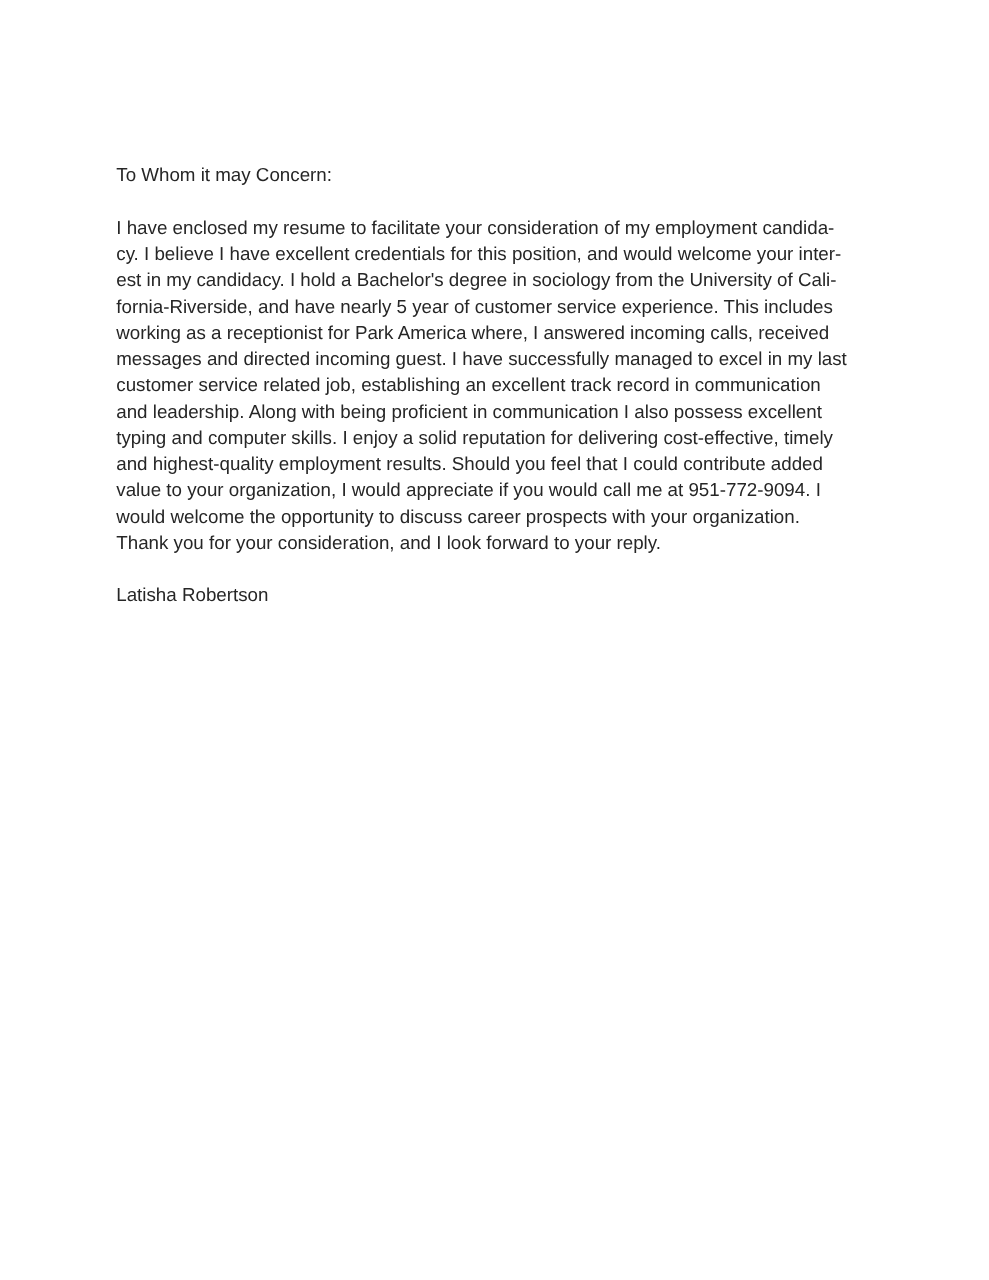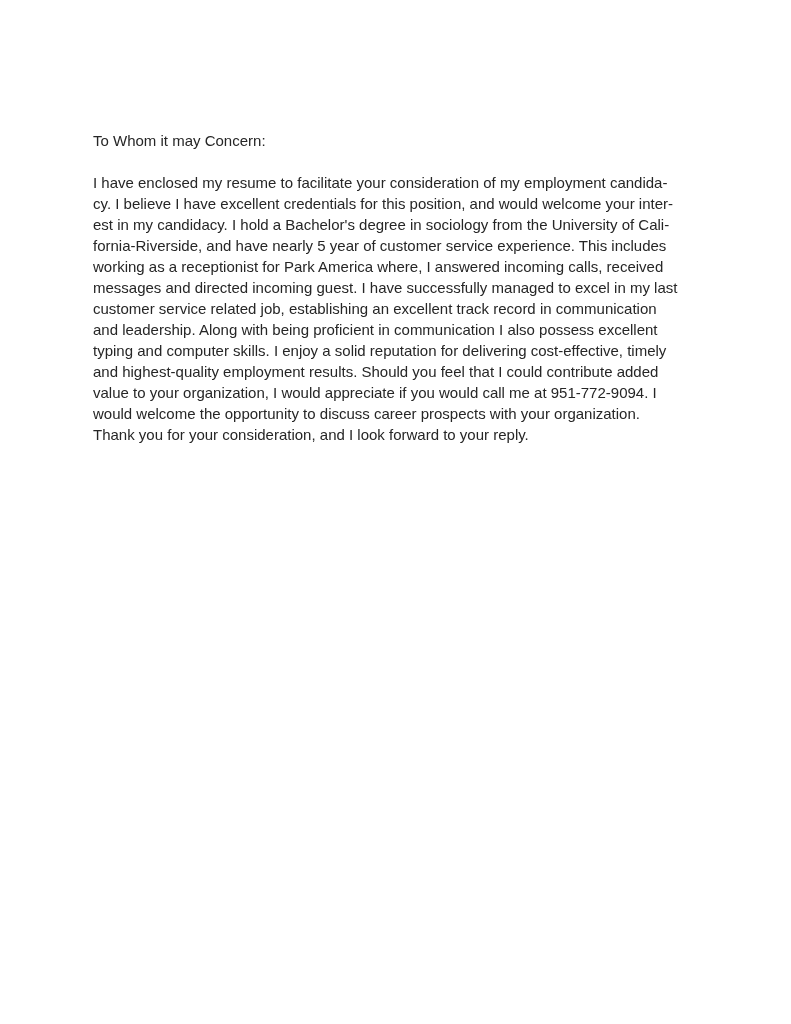--- a/index.html
+++ b/index.html
@@ -41,14 +41,15 @@
 fornia-Riverside, and have nearly 5 year of customer service experience. This includes
 working as a receptionist for Park America where, I answered incoming calls, received
 messages and directed incoming guest. I have successfully managed to excel in my last
 customer service related job, establishing an excellent track record in communication
 and leadership. Along with being proficient in communication I also possess excellent
 typing and computer skills. I enjoy a solid reputation for delivering cost-effective, timely
 and highest-quality employment results. Should you feel that I could contribute added
 value to your organization, I would appreciate if you would call me at 951-772-9094. I
 would welcome the opportunity to discuss career prospects with your organization.
 Thank you for your consideration, and I look forward to your reply.</p>
+    <p class="block">Latisha Robertson</p>
   </div>
 </div>
 
 </body></html>

